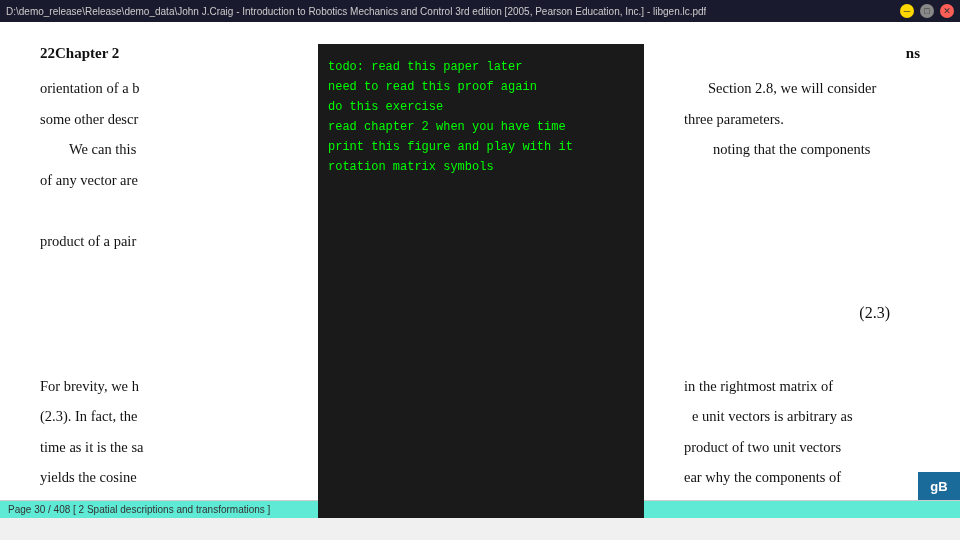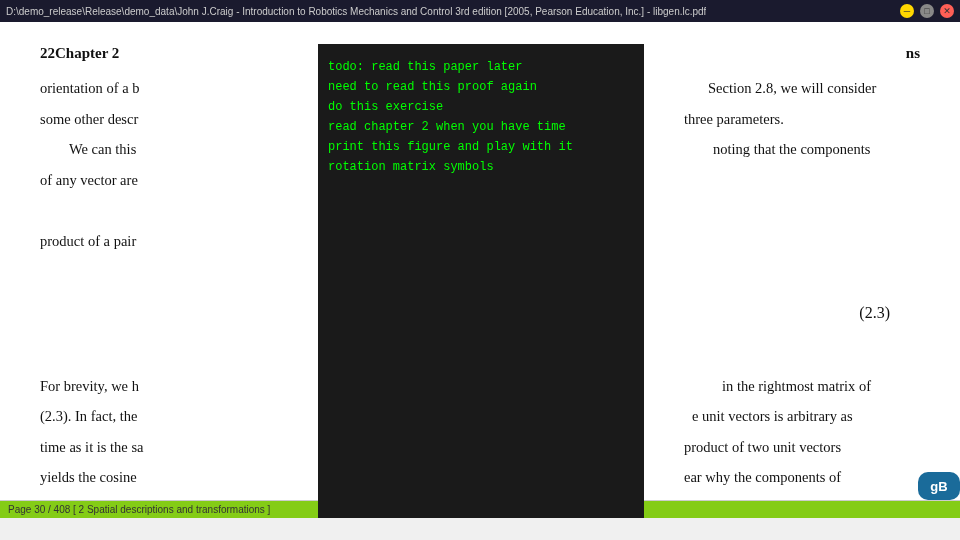--- a/index.html
+++ b/index.html
@@ -128,21 +128,21 @@
       margin-bottom: 2px;
     }
 
     
     #statusbar {
       position: absolute;
       bottom: 0;
       left: 0;
       width: 100%;
       height: 18px;
-      background: #84cc16;
+      background: #5eead4;
       border-top: 1px solid #ccc;
       display: flex;
       align-items: center;
       padding: 0 8px;
       font-family: sans-serif;
       font-size: 10px;
       color: #333;
       justify-content: space-between;
     }
 
@@ -155,21 +155,20 @@
       height: 28px;
       background: #1a6b9a;
       display: flex;
       align-items: center;
       justify-content: center;
       color: white;
       font-family: sans-serif;
       font-size: 13px;
       font-weight: bold;
       z-index: 10;
-      border-radius: 10px;
     }
 
     sub { font-size: 0.7em; vertical-align: sub; }
     sup { font-size: 0.7em; vertical-align: super; }
 
     .matrix-cell {
       text-align: center;
       white-space: nowrap;
       font-style: italic;
     }
@@ -291,21 +290,21 @@
       <div style="flex:1;"></div>
       <div style="font-size:16px; margin-right:30px;">(2.3)</div>
     </div>
 
     <div class="text-block">
       <div style="display:flex; gap:0;">
         <div style="width:318px; overflow:hidden;">
           <span>For brevity, we h</span>
         </div>
         <div style="width:326px;"></div>
-        <div style="flex:1;margin-left:38px;">
+        <div style="flex:1;">
           <span>in the rightmost matrix of</span>
         </div>
       </div>
     </div>
 
     <div class="text-block">
       <div style="display:flex; gap:4px;">
         <div style="width:318px; overflow:hidden;">
           <span>(2.3). In fact, the</span>
         </div>

